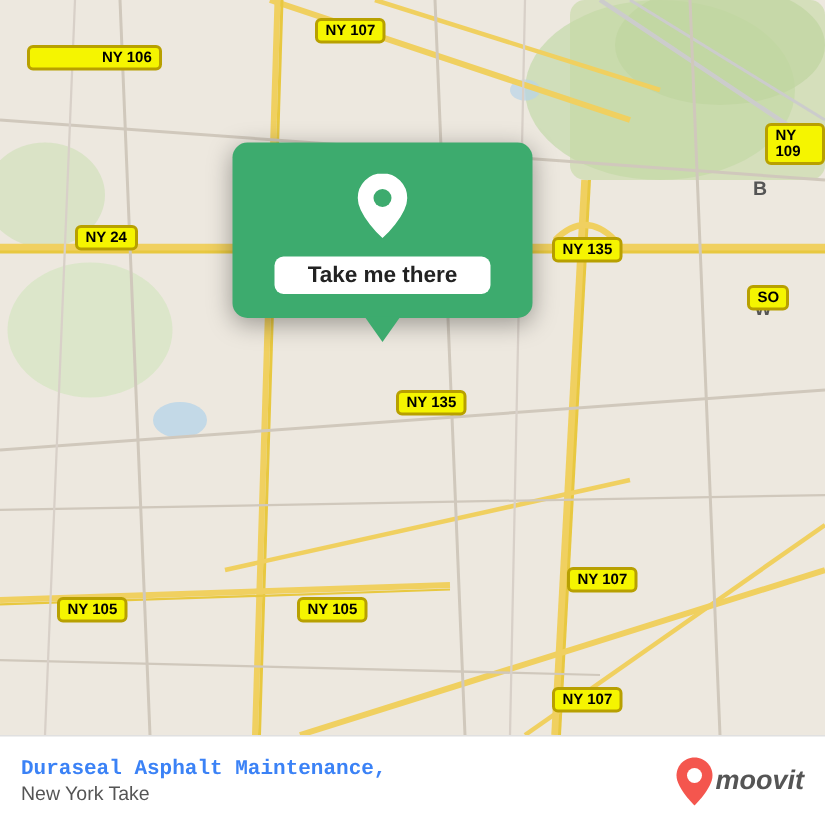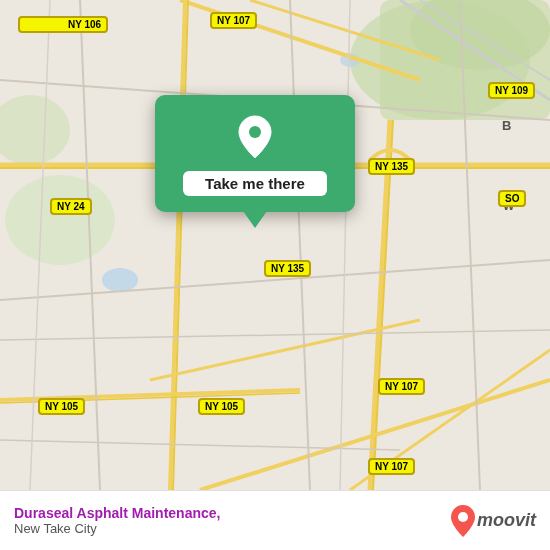--- a/index.html
+++ b/index.html
@@ -84,21 +84,22 @@
       align-items: center;
       justify-content: space-between;
       padding: 0 14px;
       border-top: 1px solid #e0e0e0;
       position: relative;
     }
 
     #business-name {
       font-size: 14px;
       font-weight: 600;
-      color: #a21caf;
+      color: #3b82f6;
+      font-family: Liberation Mono, monospace;
     }
 
     #business-location {
       font-size: 13px;
       color: #555;
     }
 
     #moovit-logo {
       display: flex;
       align-items: center;
@@ -184,26 +185,26 @@
     <line x1="350" y1="0" x2="340" y2="490" stroke="#d8d0c8" stroke-width="1.5"></line>
 
     <path d="M 170 160 Q 200 140 230 160" stroke="#f0d060" stroke-width="4" fill="none"></path>
     <path d="M 370 160 Q 390 140 410 160" stroke="#f0d060" stroke-width="4" fill="none"></path>
 
     <text x="502" y="130" font-size="13" font-weight="bold" fill="#555">B</text>
     <text x="503" y="210" font-size="12" font-weight="bold" fill="#555">W</text>
   </svg>
 
   <div class="road-badge" style="top:12px;left:210px;">NY 107</div>
-  <div class="road-badge" style="top:16px;left:18px;padding-left:48px;">NY 106</div>
+  <div class="road-badge" style="top:30px;left:18px;padding-left:48px;">NY 106</div>
   <div class="road-badge" style="top:108px;left:224px;">NY 107</div>
-  <div class="road-badge" style="top:150px;left:50px;margin-top:48px;">NY 24</div>
+  <div class="road-badge" style="top:150px;left:50px;">NY 24</div>
   <div class="road-badge" style="top:158px;left:368px;">NY 135</div>
   <div class="road-badge" style="top:260px;left:264px;">NY 135</div>
-  <div class="road-badge" style="top:82px;left:488px;">NY 109</div>
+  <div class="road-badge" style="top:82px;left:510px;">NY 109</div>
   <div class="road-badge" style="top:398px;left:38px;">NY 105</div>
   <div class="road-badge" style="top:398px;left:198px;">NY 105</div>
   <div class="road-badge" style="top:378px;left:378px;">NY 107</div>
   <div class="road-badge" style="top:458px;left:368px;">NY 107</div>
   <div class="road-badge" style="top:190px;left:498px;">SO</div>
 
   <div id="popup-card">
 
     <div id="location-icon-wrap">
       <svg width="38" height="46" viewBox="0 0 38 46" fill="none" xmlns="http://www.w3.org/2000/svg">
@@ -212,21 +213,21 @@
       </svg>
     </div>
 
     <button id="take-me-there-btn">Take me there</button>
   </div>
 </div>
 
 <div id="bottom-bar">
   <div style="display:flex; flex-direction:column; justify-content:center;">
     <span id="business-name">Duraseal Asphalt Maintenance,</span>
-    <span id="business-location">New Take City</span>
+    <span id="business-location">New York Take</span>
   </div>
   <div id="moovit-logo">
 
     <svg id="moovit-pin" width="28" height="34" viewBox="0 0 28 34">
       <path d="M14 1C7.373 1 2 6.373 2 13C2 21.5 14 33 14 33C14 33 26 21.5 26 13C26 6.373 20.627 1 14 1Z" fill="#f4564e"></path>
       <circle cx="14" cy="13" r="5" fill="white"></circle>
     </svg>
     <span id="moovit-text">moovit</span>
   </div>
 </div>

